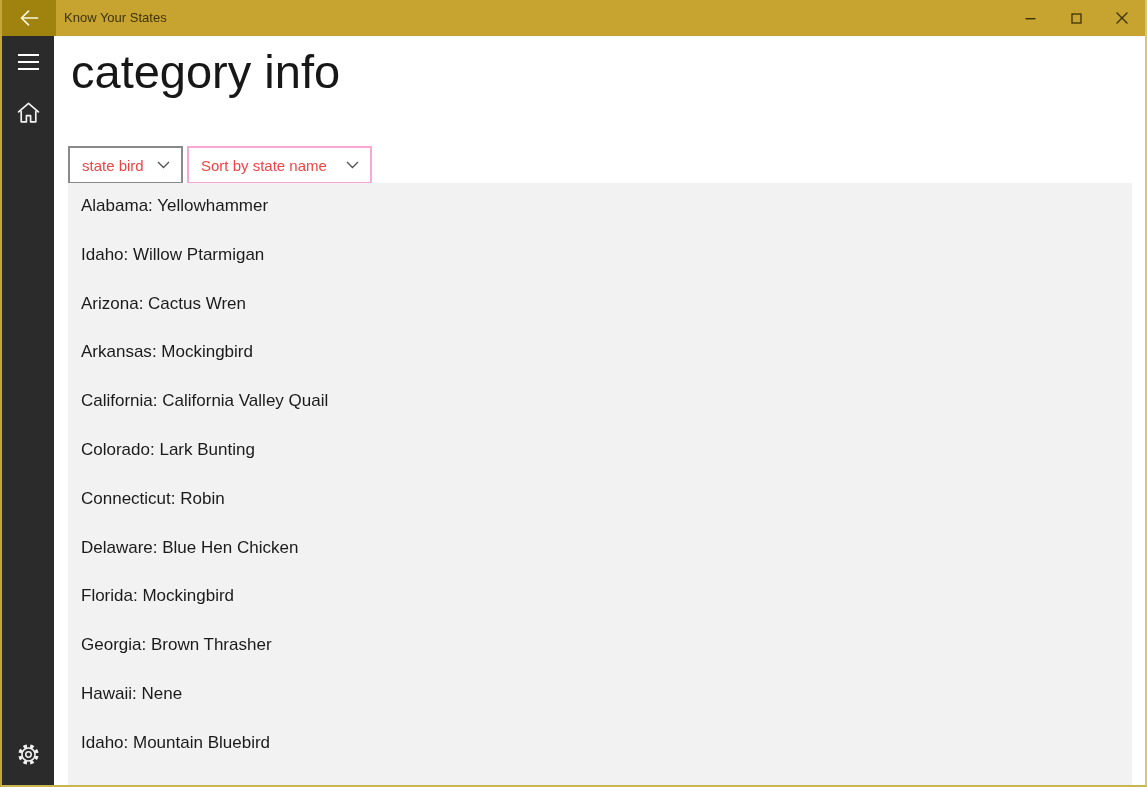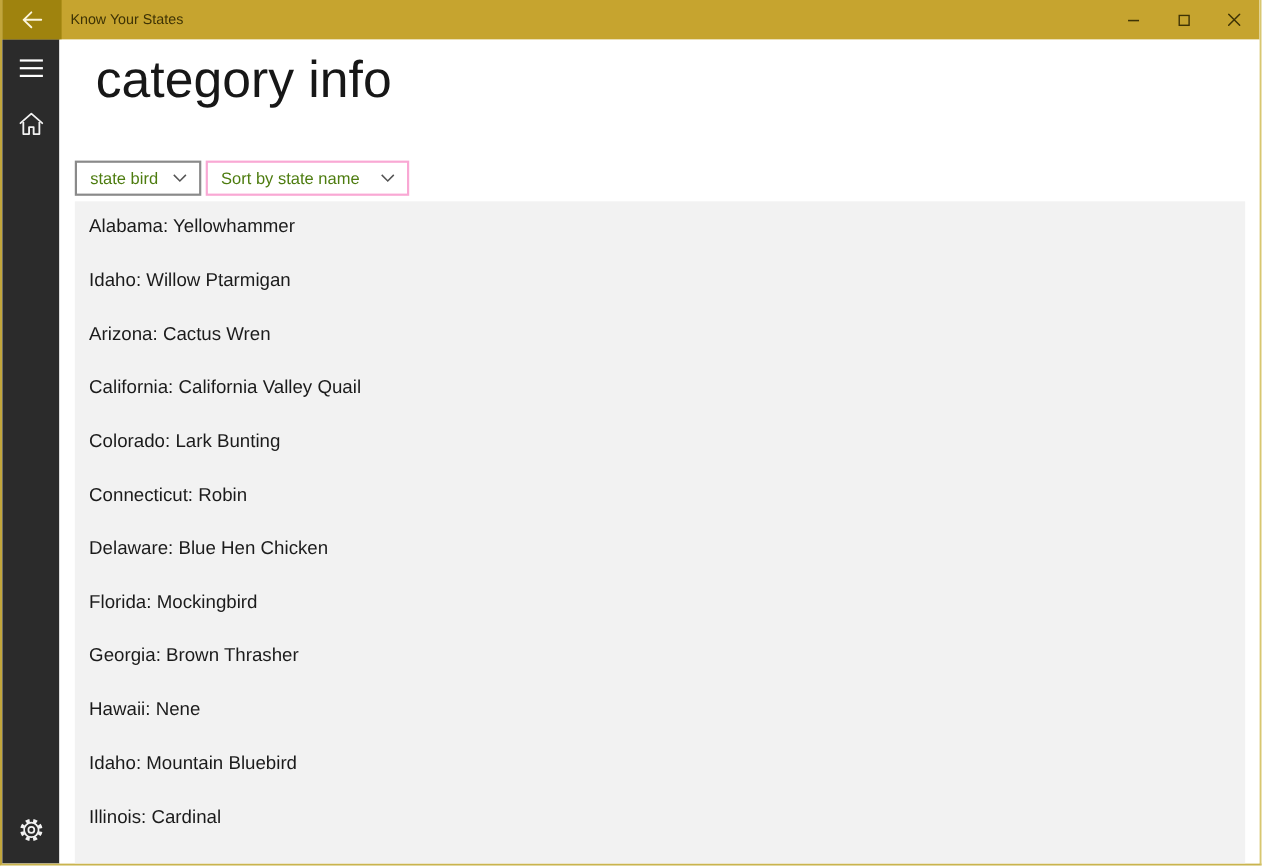--- a/index.html
+++ b/index.html
@@ -22,23 +22,23 @@
   .sidebar { width:52px; background:#2B2B2B; display:flex; flex-direction:column; flex-shrink:0; }
   .sidebar button { border:none; background:transparent; cursor:pointer; padding:0; display:flex; align-items:center; justify-content:center; }
   .hamburger-btn { height:51px; background:#F78E1E; }
   .hamburger { display:flex; flex-direction:column; gap:5px; }
   .hamburger div { width:21px; height:2px; background:#fff; }
   .home-btn { height:50px; }
   .side-spacer { flex:1; }
   .settings-btn { height:46px; margin-bottom:8px; }
   
   .content { position:relative; flex:1; background:#fff; }
-  .page-title { position:absolute; top:8px; left:33px; margin:0; font-size:47px; font-weight:200; letter-spacing:0; color:#171717; line-height:1.2; }
+  .page-title { position:absolute; top:8px; left:17px; margin:0; font-size:47px; font-weight:200; letter-spacing:0; color:#171717; line-height:1.2; }
   .filters { position:absolute; top:110px; left:14px; display:flex; gap:4px; }
-  .combo { height:32px; background:#fff; display:inline-flex; align-items:center; justify-content:space-between; padding:0 11px 0 12px; font-size:15px; color:#4d7c0f; cursor:pointer; }
+  .combo { height:38px; background:#fff; display:inline-flex; align-items:center; justify-content:space-between; padding:0 11px 0 12px; font-size:15px; color:#ef4444; cursor:pointer; }
   .combo-category { width:115px; border:2px solid #8A8A8A; }
   .combo-sort { width:185px; border:2px solid #f9a8d4; }
   .combo svg { flex-shrink:0; margin-left:8px; }
   .state-list { position:absolute; top:147px; left:14px; right:13px; bottom:0; background:#F2F2F2; overflow:hidden; }
   .row { height:48.8px; padding:12px 0 0 13px; font-size:17px; line-height:22px; color:#1B1B1B; white-space:nowrap; }
   .row b { font-weight:normal; }
 </style>
 </head>
 <body>
 
@@ -111,20 +111,21 @@
           <svg width="13" height="8" viewBox="0 0 13 8">
             <path d="M1 1 L6.5 6.5 L12 1" stroke="#555" stroke-width="1.4" fill="none"></path>
           </svg>
         </div>
       </div>
 
       <div class="state-list" id="state-list">
           <div class="row"><b>Alabama</b><span>: Yellowhammer</span></div>
           <div class="row"><b>Idaho</b><span>: Willow Ptarmigan</span></div>
           <div class="row"><b>Arizona</b><span>: Cactus Wren</span></div>
+          <div class="row"><b>Arkansas</b><span>: Mockingbird</span></div>
           <div class="row"><b>California</b><span>: California Valley Quail</span></div>
           <div class="row"><b>Colorado</b><span>: Lark Bunting</span></div>
           <div class="row"><b>Connecticut</b><span>: Robin</span></div>
           <div class="row"><b>Delaware</b><span>: Blue Hen Chicken</span></div>
           <div class="row"><b>Florida</b><span>: Mockingbird</span></div>
           <div class="row"><b>Georgia</b><span>: Brown Thrasher</span></div>
           <div class="row"><b>Hawaii</b><span>: Nene</span></div>
           <div class="row"><b>Idaho</b><span>: Mountain Bluebird</span></div>
           <div class="row"><b>Illinois</b><span>: Cardinal</span></div>
         </div>

